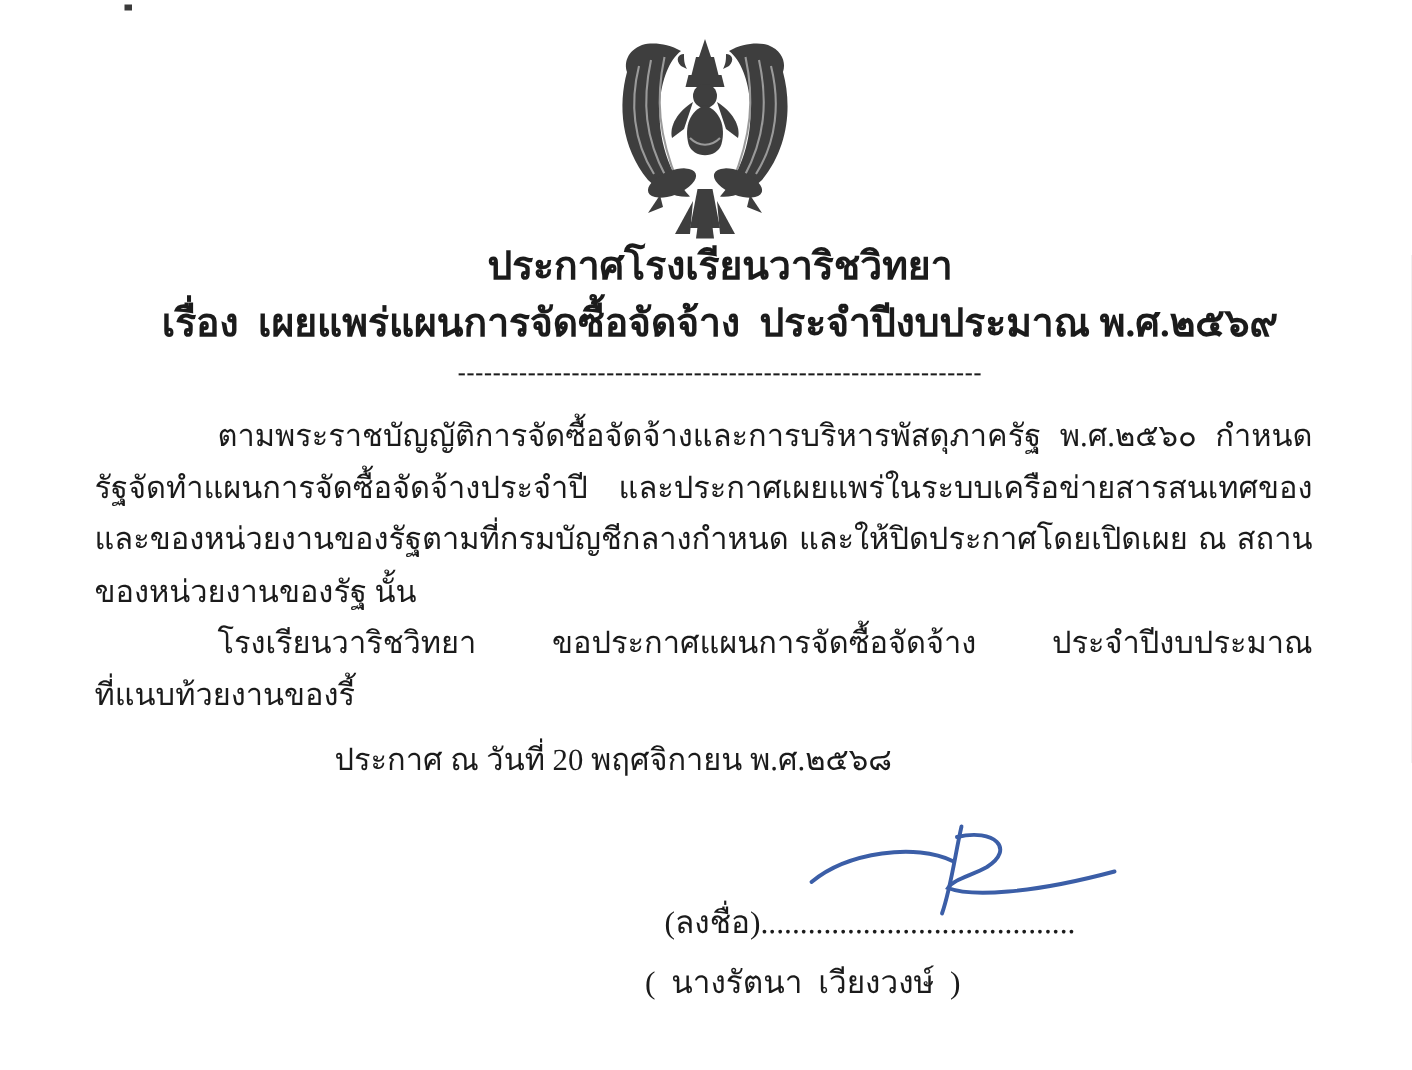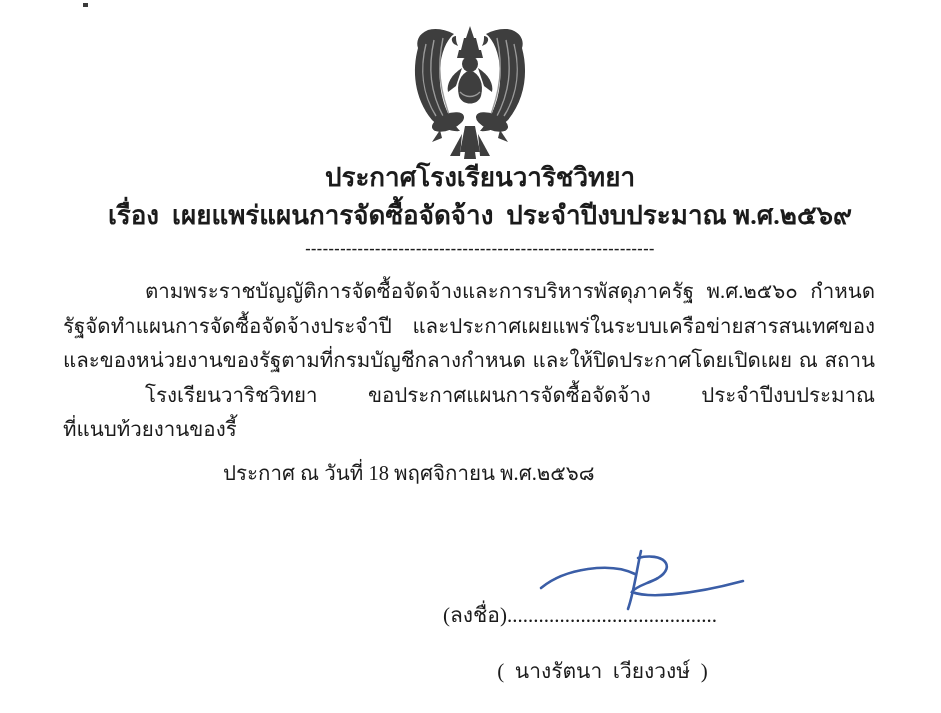--- a/index.html
+++ b/index.html
@@ -18,21 +18,21 @@
   .title-line{font-size:26px;line-height:37px;white-space:pre;}
   .subject-line{font-size:26px;line-height:40px;white-space:pre;}
   .divider-line{font-size:16px;line-height:22px;letter-spacing:0.5px;font-weight:bold;white-space:pre;margin-top:2px;}
   .body-block{position:absolute;left:63px;top:274px;width:812px;font-size:20.5px;}
   .body-line{height:34.5px;line-height:34.5px;overflow:hidden;}
   .jline{text-align:justify;text-align-last:justify;}
   .indent{text-indent:82px;}
   .date-line{margin-top:9px;padding-left:160px;height:34.5px;line-height:34.5px;white-space:pre;}
   .sig-svg{position:absolute;left:537px;top:548px;width:212px;height:64px;}
   .sign-line{position:absolute;left:443px;top:600px;font-size:21px;line-height:30px;white-space:pre;text-align:right;}
-  .signer-name{position:absolute;left:430px;top:640px;width:345px;text-align:center;font-size:21px;line-height:30px;white-space:pre;margin-top:16px;}
+  .signer-name{position:absolute;left:430px;top:640px;width:345px;text-align:left;font-size:21px;line-height:30px;white-space:pre;}
   .signer-title{position:absolute;left:430px;top:673px;width:345px;text-align:center;font-size:21px;line-height:30px;white-space:pre;}
 </style>
 </head>
 <body>
 
 <div class="page">
 
   <div class="speck"></div>
 
   <svg class="emblem" viewBox="0 0 120 134" aria-hidden="true">
@@ -73,23 +73,24 @@
   <div class="heading">
     <div class="title-line">ประกาศโรงเรียนวาริชวิทยา</div>
     <div class="subject-line">เรื่อง  เผยแพร่แผนการจัดซื้อจัดจ้าง  ประจำปีงบประมาณ พ.ศ.๒๕๖๙</div>
     <div class="divider-line">------------------------------------------------------------</div>
   </div>
 
   <div class="body-block">
     <div class="body-line jline indent">ตามพระราชบัญญัติการจัดซื้อจัดจ้างและการบริหารพัสดุภาครัฐ พ.ศ.๒๕๖๐ กำหนดให้หน่วยงานของ</div>
     <div class="body-line jline">รัฐจัดทำแผนการจัดซื้อจัดจ้างประจำปี และประกาศเผยแพร่ในระบบเครือข่ายสารสนเทศของกรมบัญชีกลาง</div>
     <div class="body-line jline">และของหน่วยงานของรัฐตามที่กรมบัญชีกลางกำหนด และให้ปิดประกาศโดยเปิดเผย ณ สถานที่ปิดประกาศ</div>
+    <div class="body-line">ของหน่วยงานของรัฐ นั้น</div>
     <div class="body-line jline indent">โรงเรียนวาริชวิทยา ขอประกาศแผนการจัดซื้อจัดจ้าง ประจำปีงบประมาณ พ.ศ.๒๕๖๙ ตามเอกสาร</div>
     <div class="body-line">ที่แนบท้วยงานของรี้</div>
-    <div class="date-line">ประกาศ ณ วันที่ 18 พฤศจิกายน พ.ศ.๒๕๖๘</div>
+    <div class="date-line">ประกาศ ณ วันที่ 20 พฤศจิกายน พ.ศ.๒๕๖๘</div>
   </div>
 
   <svg class="sig-svg" viewBox="0 0 212 64" aria-hidden="true">
     <g fill="none" stroke-width="2.6" stroke-linecap="round" stroke="#3b5ea7">
       <path d="M4,40 C28,20 74,14 98,26"></path>
       <path d="M104,3 C100,20 97,44 91,61"></path>
       <path d="M101,10 C126,4 140,18 121,30 C110,36 99,38 95,44 C110,50 150,48 206,33"></path>
     </g>
   </svg>
 

